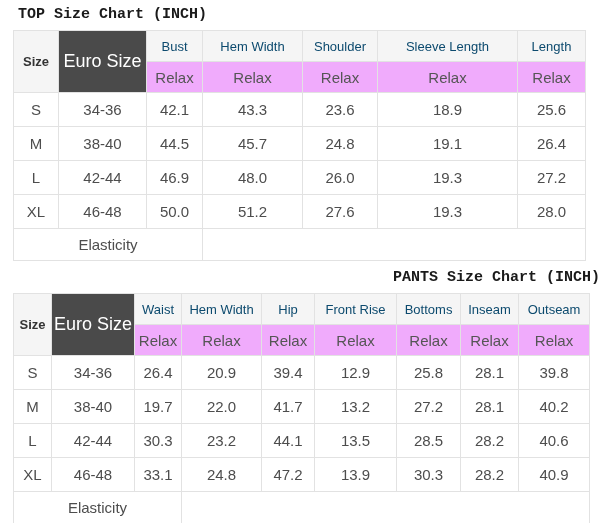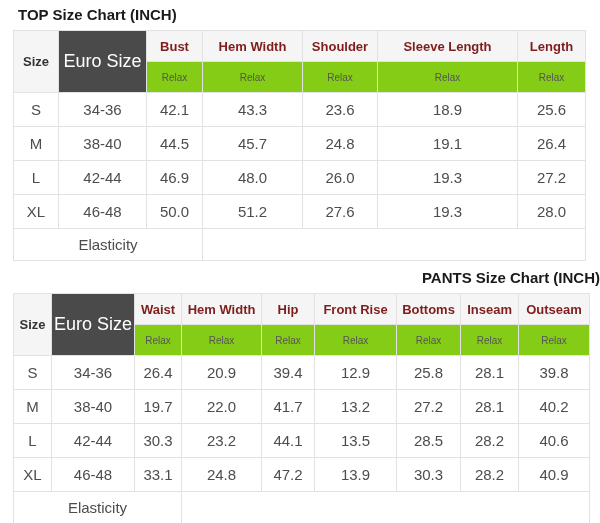--- a/index.html
+++ b/index.html
@@ -26,20 +26,21 @@
   .page {
     padding: 6px 0 0 13px;
   }
   h2.chart-title {
     font-size: 15px;
     line-height: 17px;
     font-weight: bold;
     color: var(--title-color);
     margin: 0 0 7px 0;
     padding-left: 5px;
+    font-family: Liberation Mono, monospace;
   }
   h2.chart-title.second {
     margin-top: 8px;
     text-align: right;
   }
   table.size-table {
     border-collapse: collapse;
     table-layout: fixed;
     background: #ffffff;
   }
@@ -50,39 +51,39 @@
     vertical-align: middle;
     padding: 0 2px;
     overflow: hidden;
     white-space: nowrap;
   }
   
   table.size-table thead tr { height: 31px; }
   th.measure-th {
     background: var(--header-bg);
     font-size: 13px;
-    font-weight: bold;
-    color: #7f1d1d;
+    font-weight: normal;
+    color: #0c4a6e;
   }
   th.size-th {
     background: var(--header-bg);
     font-size: 13px;
     font-weight: bold;
     color: #333333;
   }
   th.euro-th {
     background: var(--euro-bg);
     color: var(--euro-text);
     font-size: 18px;
     font-weight: normal;
   }
   th.relax-th {
-    background: #84cc16;
-    font-weight: normal;
-    font-size: 10px;
+    background: #f0abfc;
+    font-weight: normal;
+    font-size: 15px;
     color: #555555;
   }
   
   table.size-table tbody tr { height: 34px; }
   table.size-table tbody td {
     font-size: 15px;
     font-weight: normal;
     color: var(--text-color);
   }
   table.size-table tr.footer-row { height: 32px; }

